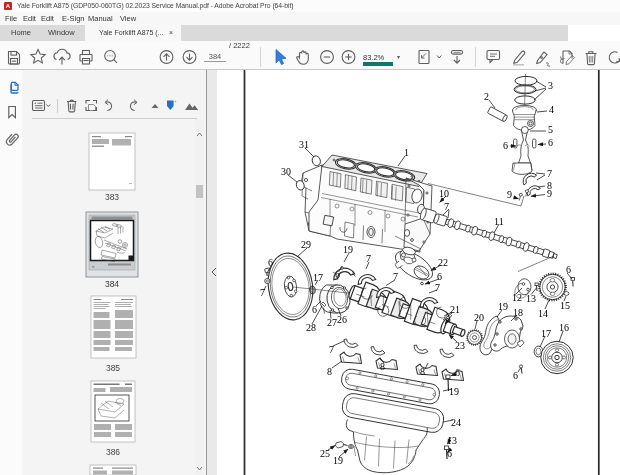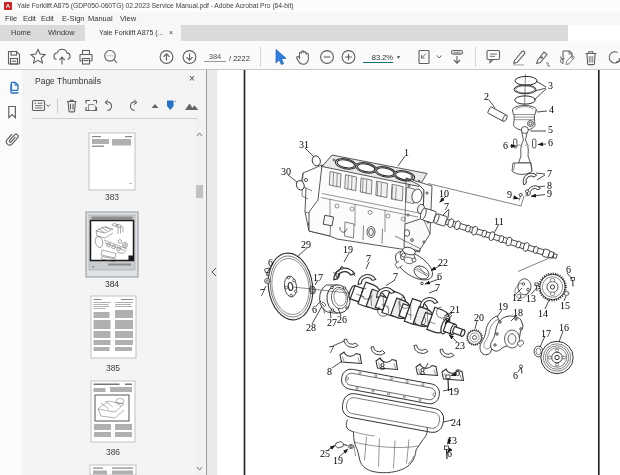--- a/index.html
+++ b/index.html
@@ -120,22 +120,22 @@
     <path d="M585.5 53.5 h11 m-9.6 0 l.7 10.2 a1 1 0 0 0 1 .9 h4.8 a1 1 0 0 0 1 -.9 l.7 -10.2 m-6.3 -.2 v-1.6 h4 v1.6"></path>
     <line x1="589.2" y1="56" x2="589.4" y2="62.5" stroke-width="0.8"></line>
     <line x1="591" y1="56" x2="591" y2="62.5" stroke-width="0.8"></line>
     <line x1="592.8" y1="56" x2="592.6" y2="62.5" stroke-width="0.8"></line>
 
     <path d="M617.5 52.5 a5.6 5.6 0 1 0 1.8 8.3"></path>
     <path d="M619.5 58.5 l-0.3 3.2 l-3.2 -0.6" transform="rotate(-15 618 60)"></path>
   </g>
   </svg>
   <span style="position:absolute;left:204px;top:11px;width:22px;text-align:center;font-size:7.5px;color:#555;border-bottom:1px solid #9a9a9a;">384</span>
-  <span style="position:absolute;left:229px;top:13px;font-size:7.5px;color:#333;">/ 2222</span>
-  <span style="position:absolute;left:363px;top:12px;width:30px;text-align:right;font-size:7.5px;color:#333;border-bottom:1px solid #0f766e;">83.2%</span>
+  <span style="position:absolute;left:229px;top:0;font-size:7.5px;color:#333;">/ 2222</span>
+  <span style="position:absolute;left:363px;top:12px;width:30px;text-align:left;font-size:7.5px;color:#333;border-bottom:4px solid #0f766e;">83.2%</span>
   <span style="position:absolute;left:397px;top:12px;font-size:6px;color:#555;">▾</span>
   </div>
   <div class="main">
     <div class="rail" id="rail">
       <svg width="22" height="405" viewBox="0 0 22 405">
         <g transform="translate(0,-70)" fill="none">
 
           <g stroke="#2570c8" stroke-width="1.3">
             <path d="M11 84.5 v7.5 a1 1 0 0 0 1 1 h5 a1 1 0 0 0 1 -1"></path>
             <path d="M11.5 82.3 h3.8 l2.7 2.7 v4.5 a0.8 0.8 0 0 1 -0.8 0.8 h-5 a0.8 0.8 0 0 1 -0.8 -0.8 v-6.4 a0.8 0.8 0 0 1 0.8 -0.8 z"></path>
@@ -144,24 +144,20 @@
 
           <path d="M8.8 106.5 h6.6 v11.2 l-3.3 -3.1 l-3.3 3.1 z" stroke="#5f5f5f" stroke-width="1.15"></path>
 
           <g transform="rotate(42 12 139)" stroke="#5f5f5f" stroke-width="1.15">
             <path d="M8.8 135.5 v7 a3.3 3.3 0 0 0 6.6 0 v-8.2 a2.1 2.1 0 0 0 -4.2 0 v7.4 a1 1 0 0 0 2 0 v-6.5"></path>
           </g>
         </g>
       </svg>
     </div>
     <div class="panel">
-      <div class="phead">
-        <div class="ptitle">Page Thumbnails</div>
-        <div class="pclose">×</div>
-      </div>
       <div class="ptools" id="ptools">
         <svg width="183" height="20" viewBox="0 0 183 20">
           <g transform="translate(-22,-98)" fill="none" stroke="#5f5f5f" stroke-width="1.1">
 
             <rect x="32.5" y="100.5" width="12" height="10" rx="1.2"></rect>
             <circle cx="35.3" cy="103.2" r="0.7" fill="#5f5f5f" stroke="none"></circle>
             <line x1="37.5" y1="103.2" x2="42.5" y2="103.2" stroke-width="0.9"></line>
             <line x1="35" y1="105.7" x2="42.5" y2="105.7" stroke-width="0.9"></line>
             <line x1="35" y1="108" x2="42.5" y2="108" stroke-width="0.9"></line>
             <path d="M46.5 104.5 l1.8 2 l1.8 -2" stroke-width="1"></path>

